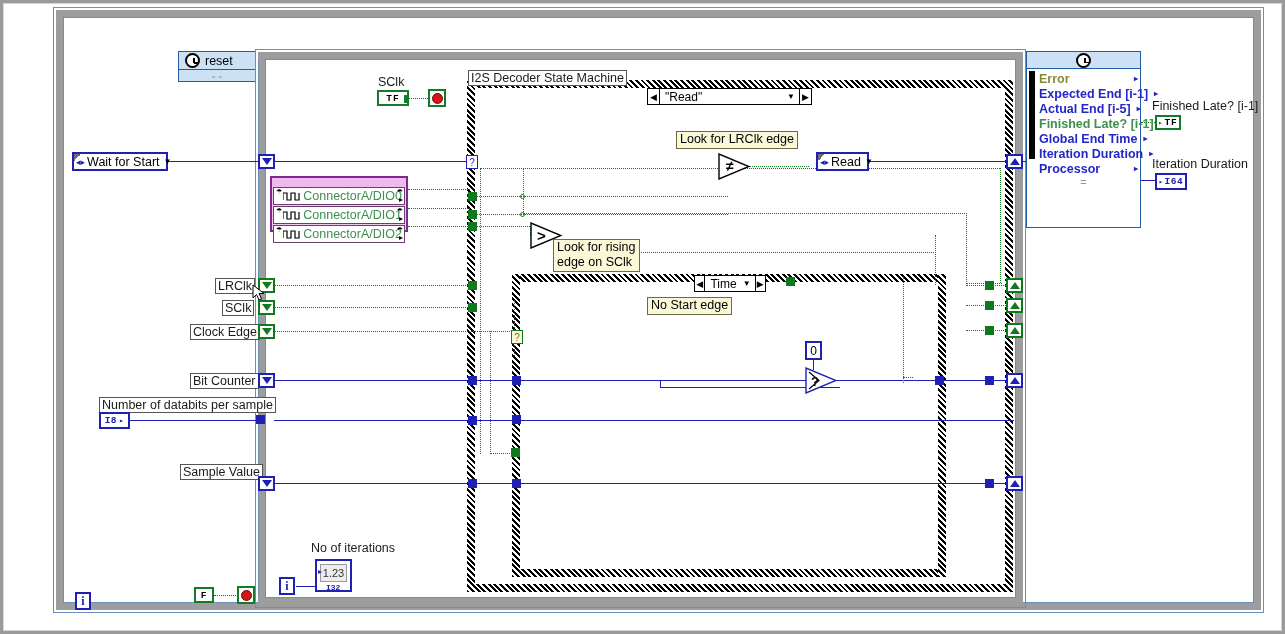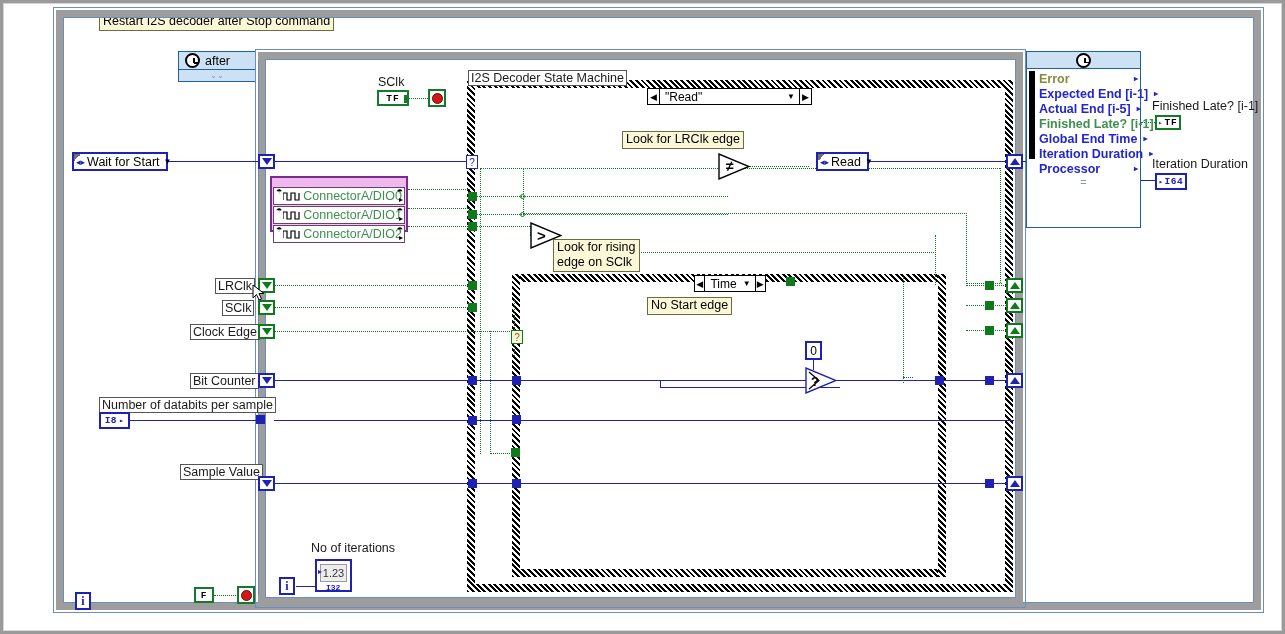--- a/index.html
+++ b/index.html
@@ -266,30 +266,29 @@
   .cursor { position:absolute; width:14px; height:18px; }
 </style>
 </head>
 <body>
 
 <div id="canvas">
 
   <div class="abs outer-frame"></div>
   <div class="abs outer-frame-inner"></div>
 
-  <div class="comment" style="left:99px; top:13px;">Restart I2S decoder after Stop command</div>
 
   <div class="abs timed-loop-outline"></div>
   <div class="abs timed-loop"></div>
   <div class="abs timed-loop-inner-outline"></div>
 
   <div class="ticks-node" style="left:178px; top:51px; width:78px; height:31px;">
     <div class="t1">
       <span class="clock-ico"></span>
-      <span>after</span>
+      <span>reset</span>
     </div>
     <div class="t2">⌄⌄</div>
   </div>
 
   <div class="abs while-loop-outline-o"></div>
   <div class="abs while-loop"></div>
   <div class="abs while-loop-outline-i"></div>
 
   <div class="abs case-struct" style="left:467px; top:80px; width:546px; height:512px;">
     <div class="hb hatch" style="left:0; top:0; width:546px; height:8px;"></div>
@@ -581,21 +580,21 @@
        font-family:'Liberation Sans', sans-serif;">0</div>
   <div class="wire-v" style="left:813px; top:360px; height:10px;"></div>
 
   <div class="enum-term" style="left:816px; top:152px; width:53px;">
     <span class="corner"></span>
     <span class="lr">◂▸</span>
     <span class="txt">Read</span>
     <span class="dn">▼</span>
   </div>
 
-  <div class="comment" style="left:622px; top:131px;">Look for LRClk edge</div>
+  <div class="comment" style="left:676px; top:131px;">Look for LRClk edge</div>
   <div class="comment" style="left:553px; top:239px;">Look for rising
 edge on SClk</div>
   <div class="comment" style="left:647px; top:297px;">No Start edge</div>
 
   <div class="timing-node" style="left:1026px; top:51px; width:115px; height:177px;">
     <div class="hdr">
       <span class="clock-ico"></span>
     </div>
     <div class="rows" style="height:118px;">
       <div class="blk"></div>

